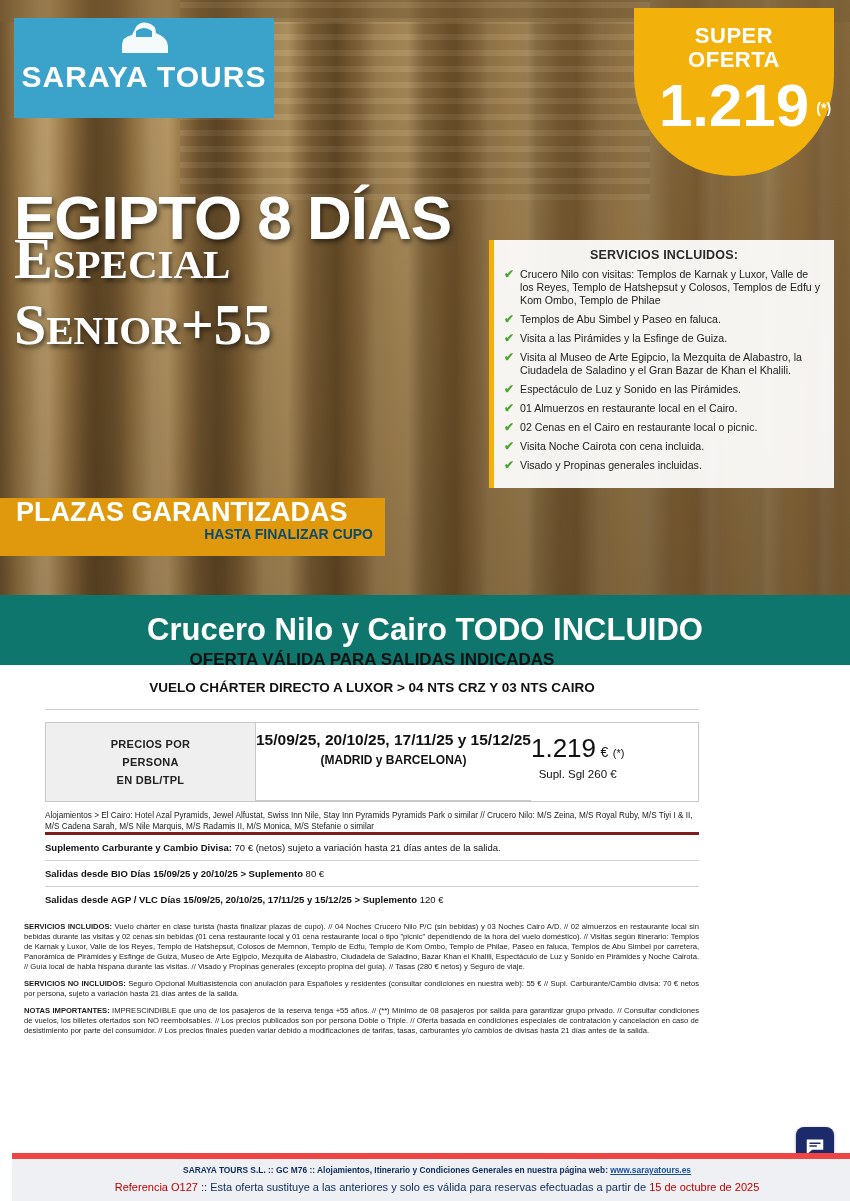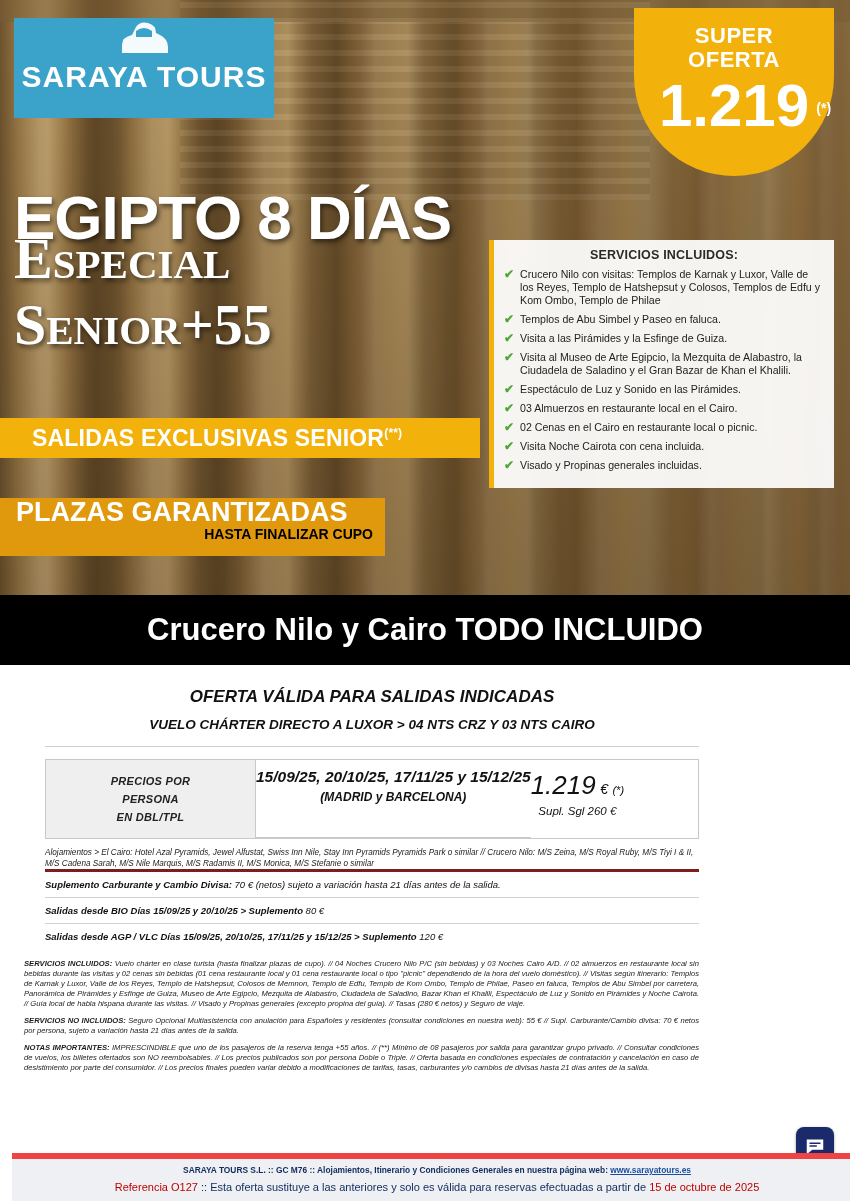--- a/index.html
+++ b/index.html
@@ -99,45 +99,45 @@
     color:#ffffff;font-size:23px;font-weight:bold;padding-left:16px;letter-spacing:.2px;
   }
   .ribbon-yellow sup{font-size:12px;}
 
   .ribbon-orange{
     position:absolute;left:0;top:498px;width:385px;height:58px;
     background:#e0990c;
     display:flex;flex-direction:column;justify-content:flex-start;
   }
   .ribbon-orange .l1{color:#ffffff;font-size:27px;font-weight:bold;padding-left:16px;line-height:28px;}
-  .ribbon-orange .l2{color:#000000;font-size:14px;font-weight:bold;padding-left:16px;text-align:right;padding-right:12px;}
+  .ribbon-orange .l2{color:#0c4a6e;font-size:14px;font-weight:bold;padding-left:16px;text-align:right;padding-right:12px;}
 
   
   .services{
     position:absolute;right:16px;top:240px;width:345px;
     background:rgba(255,255,255,0.93);
     padding:8px 10px 10px 10px;box-sizing:border-box;
     border-left:5px solid #f2b10b;
   }
   .services h3{
     margin:0 0 6px 0;text-align:center;font-size:12.5px;color:#2a2a2a;letter-spacing:.2px;
   }
   .svc-item{display:flex;gap:6px;margin-bottom:6px;align-items:flex-start;}
   .check{color:#4aa832;font-size:12px;line-height:13px;flex:0 0 auto;font-weight:bold;}
   .svc-text{font-size:10.6px;line-height:13px;color:#222;}
 
   
   .red-band{
-    position:absolute;left:0;top:595px;width:850px;height:70px;background:#000000;
+    position:absolute;left:0;top:595px;width:850px;height:70px;background:#0f766e;
     display:flex;align-items:center;justify-content:center;
   }
   .red-band span{color:#ffffff;font-size:31px;font-weight:bold;}
 
   
-  .body-wrap{position:absolute;left:0;top:665px;width:744px;font-style:italic;}
+  .body-wrap{position:absolute;left:0;top:628px;width:744px;}
   .offer-title{
     text-align:center;font-size:17px;font-weight:bold;color:#111;margin-top:22px;
   }
   .offer-sub{
     text-align:center;font-size:13.5px;font-weight:bold;color:#111;margin-top:10px;
   }
   .hr-thin{height:1px;background:#cfcfcf;margin:14px 45px 0 45px;}
 
   
   .ptable{
@@ -219,23 +219,20 @@
       <div class="badge-price">
         <span>1.219</span>
         <span class="badge-ast">(*)</span>
       </div>
     </div>
 
     <div class="h-title">EGIPTO 8 DÍAS</div>
     <div class="h-sub1">Especial</div>
     <div class="h-sub2">Senior+55</div>
 
-    <div class="ribbon-yellow">
-      <span><span>SALIDAS EXCLUSIVAS SENIOR</span><sup>(**)</sup></span>
-    </div>
 
     <div class="ribbon-orange">
       <div class="l1">PLAZAS GARANTIZADAS</div>
       <div class="l2">HASTA FINALIZAR CUPO</div>
     </div>
 
     <div class="services">
       <h3>SERVICIOS INCLUIDOS:</h3>
 
       <div class="svc-item">
@@ -253,21 +250,21 @@
       <div class="svc-item">
         <span class="check">✔</span>
         <span class="svc-text">Visita al Museo de Arte Egipcio, la Mezquita de Alabastro, la Ciudadela de Saladino y el Gran Bazar de Khan el Khalili.</span>
       </div>
       <div class="svc-item">
         <span class="check">✔</span>
         <span class="svc-text">Espectáculo de Luz y Sonido en las Pirámides.</span>
       </div>
       <div class="svc-item">
         <span class="check">✔</span>
-        <span class="svc-text">03 Almuerzos en restaurante local en el Cairo.</span>
+        <span class="svc-text">01 Almuerzos en restaurante local en el Cairo.</span>
       </div>
       <div class="svc-item">
         <span class="check">✔</span>
         <span class="svc-text">02 Cenas en el Cairo en restaurante local o picnic.</span>
       </div>
       <div class="svc-item">
         <span class="check">✔</span>
         <span class="svc-text">Visita Noche Cairota con cena incluida.</span>
       </div>
       <div class="svc-item">

